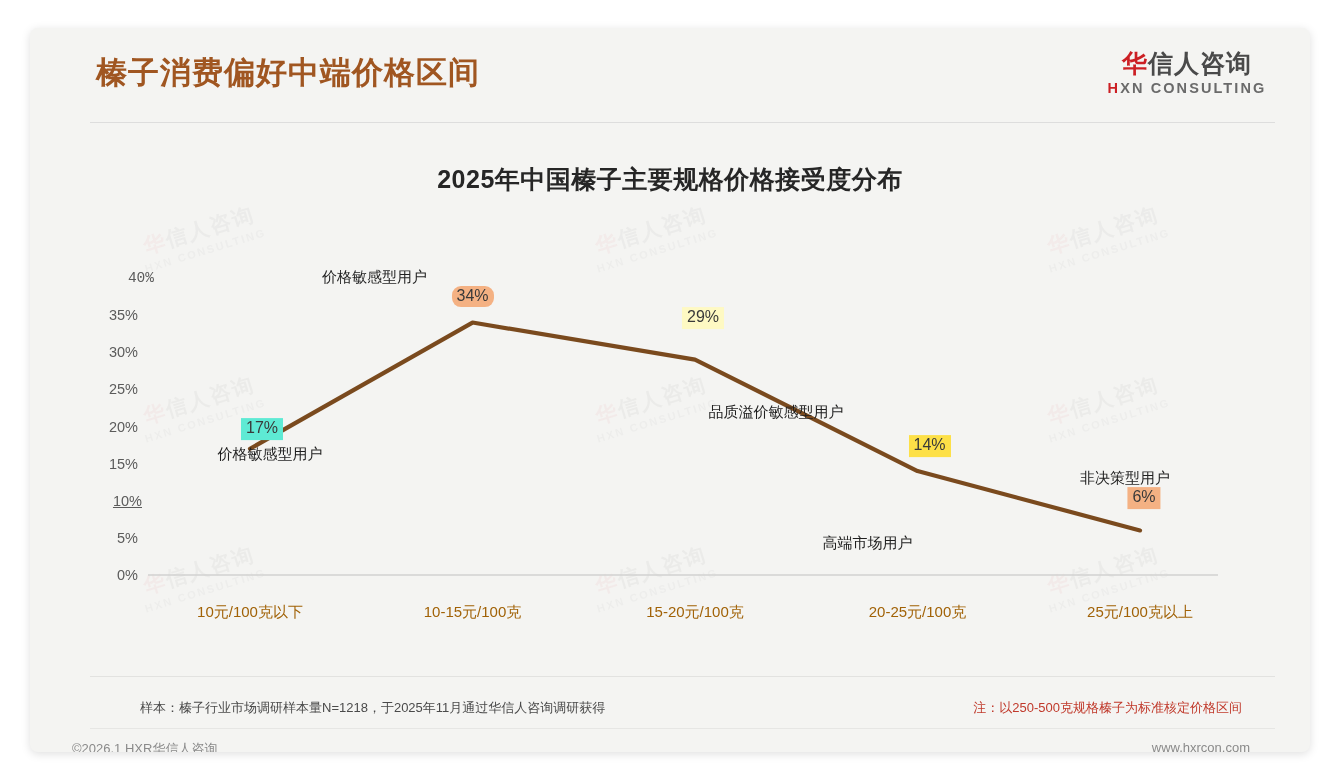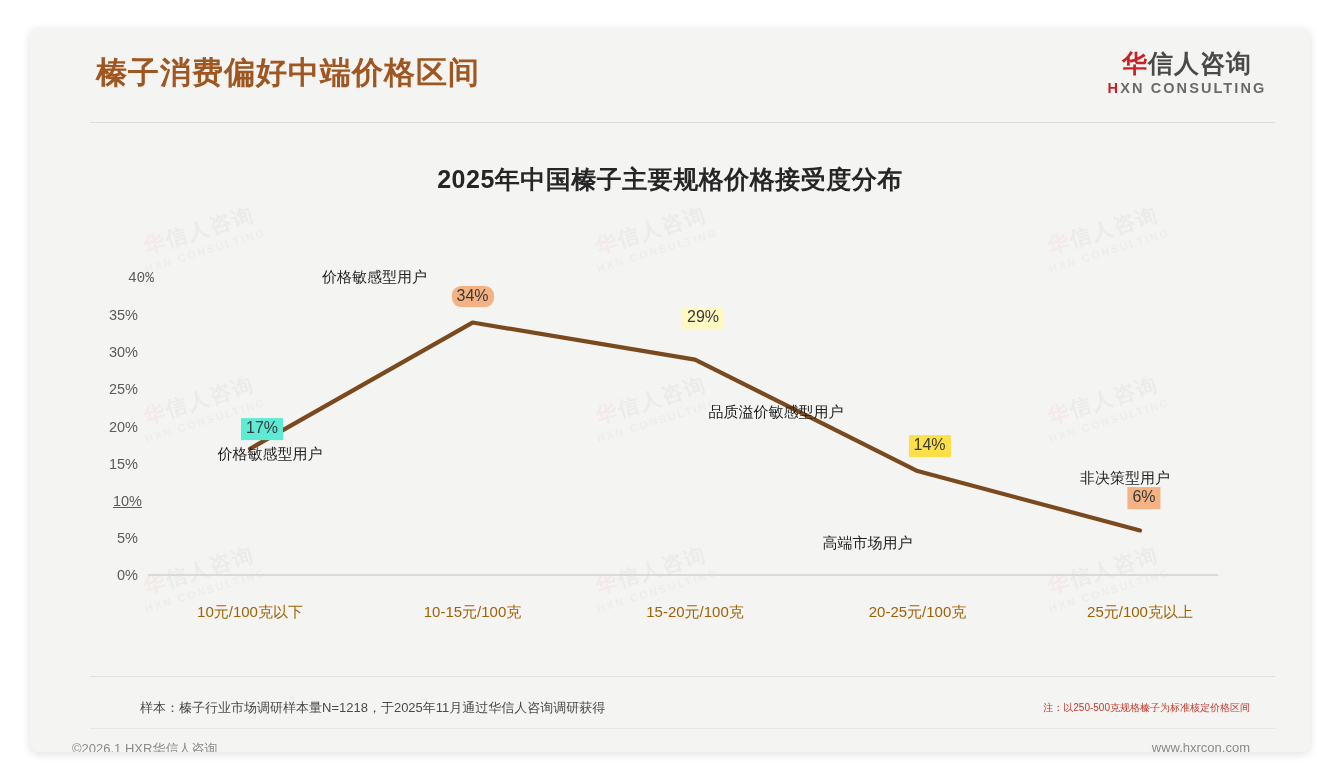--- a/index.html
+++ b/index.html
@@ -160,24 +160,24 @@
     position: absolute;
     left: 110px;
     top: 680px;
     transform: translateY(-50%);
     font-size: 13px;
     color: #4a4a4a;
     white-space: nowrap;
   }
   #note-right {
     position: absolute;
-    right: 60px;
+    right: 68px;
     top: 680px;
     transform: translateY(-50%);
-    font-size: 10px;
+    font-size: 13px;
     color: #c0392b;
     white-space: nowrap;
   }
   #footer-bar {
     position: absolute;
     left: 0;
     top: 700px;
     width: 1280px;
     height: 24px;
   }

